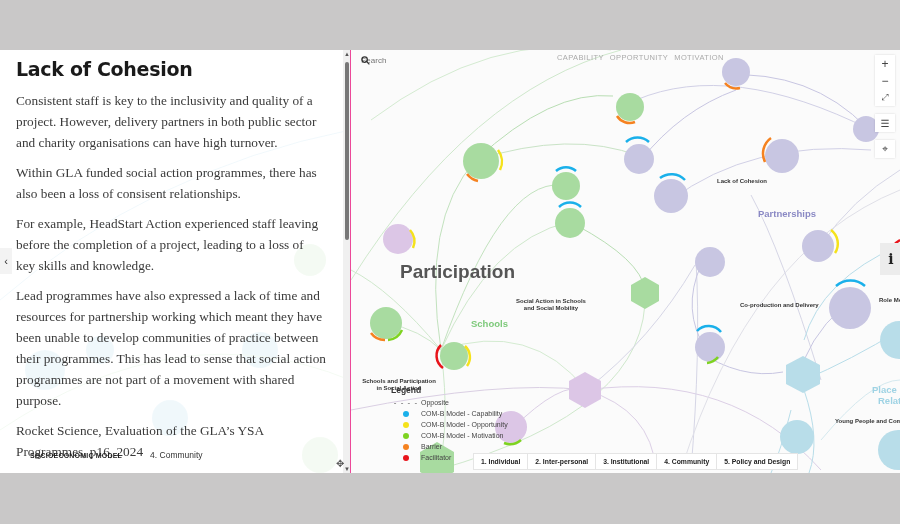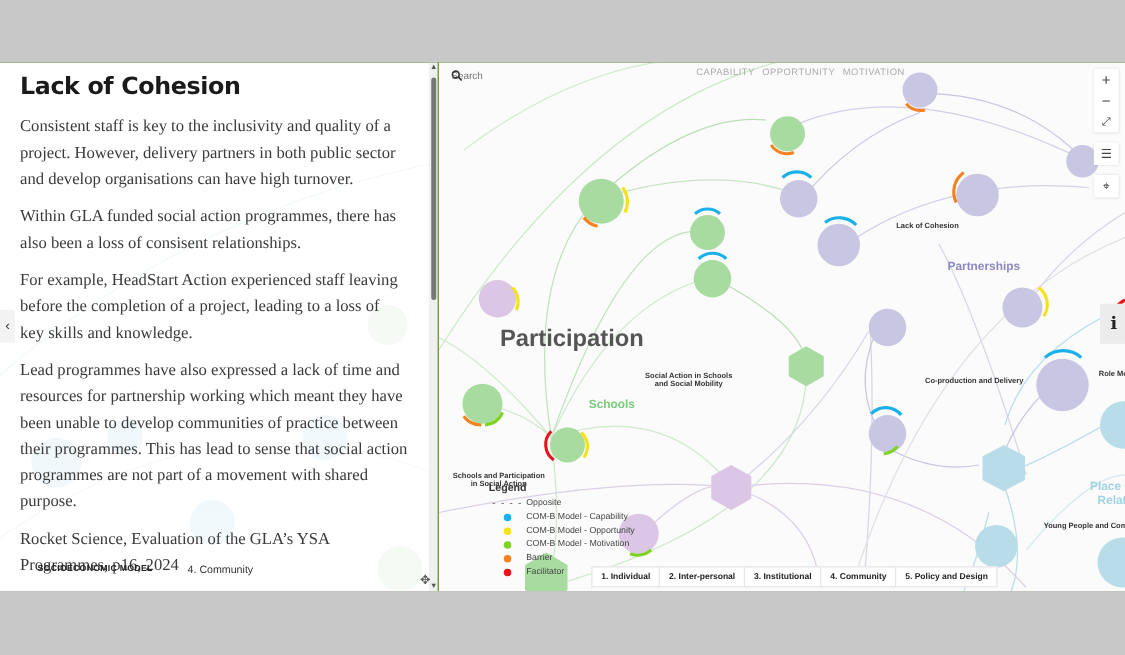--- a/index.html
+++ b/index.html
@@ -1,17 +1,17 @@
 <!DOCTYPE html>
 <html><head>
 <meta charset="utf-8">
 <style>
   html,body{margin:0;padding:0;}
   body{width:900px;height:524px;background:#c9c8c8;position:relative;overflow:hidden;font-family:"Liberation Sans",sans-serif;}
-  .frame{position:absolute;left:0;top:50px;width:900px;height:423px;background:#4d7c0f;overflow:hidden;}
+  .frame{position:absolute;left:0;top:50px;width:900px;height:423px;background:#ec4899;overflow:hidden;}
   .bottom-bar{position:absolute;left:0;top:473px;width:900px;height:51px;background:#c9c8c8;}
   
   .story{position:absolute;left:0;top:0;width:350px;height:423px;background:#ffffff;overflow:hidden;}
   .story-bg{position:absolute;inset:0;opacity:.12;}
   .story-content{position:absolute;left:16px;top:8px;width:310px;}
   .story h1{font-family:"DejaVu Sans",sans-serif;font-size:19px;font-weight:bold;color:#1a1a1a;margin:0 0 10px 0;letter-spacing:-.3px;}
   .story p{font-family:"Liberation Serif",serif;font-size:13.3px;line-height:21px;color:#3a3a3a;margin:0 0 9px 0;}
   .story-footer{position:absolute;left:30px;top:400px;display:flex;gap:28px;align-items:center;}
   .crumb-strong{font-size:7px;font-weight:bold;color:#222;letter-spacing:.2px;}
   .crumb{font-size:8.5px;color:#333;}
@@ -55,21 +55,21 @@
       <circle cx="100" cy="300" r="14" fill="#8ecae6"></circle>
       <circle cx="170" cy="368" r="18" fill="#8ecae6"></circle>
       <circle cx="260" cy="300" r="18" fill="#8ecae6"></circle>
       <circle cx="310" cy="210" r="16" fill="#a8dba0"></circle>
       <circle cx="320" cy="405" r="18" fill="#a8dba0"></circle>
       <path d="M0 250 Q150 120 350 80" stroke="#8ecae6" fill="none"></path>
       <path d="M0 380 Q180 260 350 330" stroke="#a8dba0" fill="none"></path>
     </svg>
     <div class="story-content">
       <h1>Lack of Cohesion</h1>
-      <p>Consistent staff is key to the inclusivity and quality of a project. However, delivery partners in both public sector and develop organisations can have high turnover.</p>
+      <p>Consistent staff is key to the inclusivity and quality of a project. However, delivery partners in both public sector and charity organisations can have high turnover.</p>
       <p>Within GLA funded social action programmes, there has also been a loss of consisent relationships.</p>
       <p>For example, HeadStart Action experienced staff leaving before the completion of a project, leading to a loss of key skills and knowledge.</p>
       <p>Lead programmes have also expressed a lack of time and resources for partnership working which meant they have been unable to develop communities of practice between their programmes. This has lead to sense that social action programmes are not part of a movement with shared purpose.</p>
       <p>Rocket Science, Evaluation of the GLA’s YSA Programmes, p16, 2024</p>
     </div>
     <div class="story-footer">
       <span class="crumb-strong">SOCIOECONOMIC MODEL</span>
       <span class="crumb">4. Community</span>
     </div>
     <div class="collapse-arrow">

